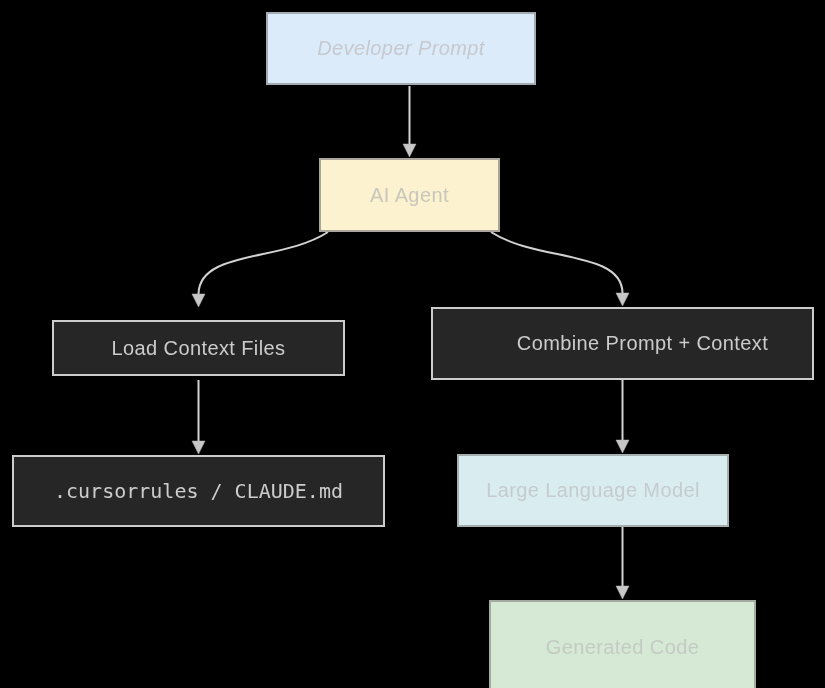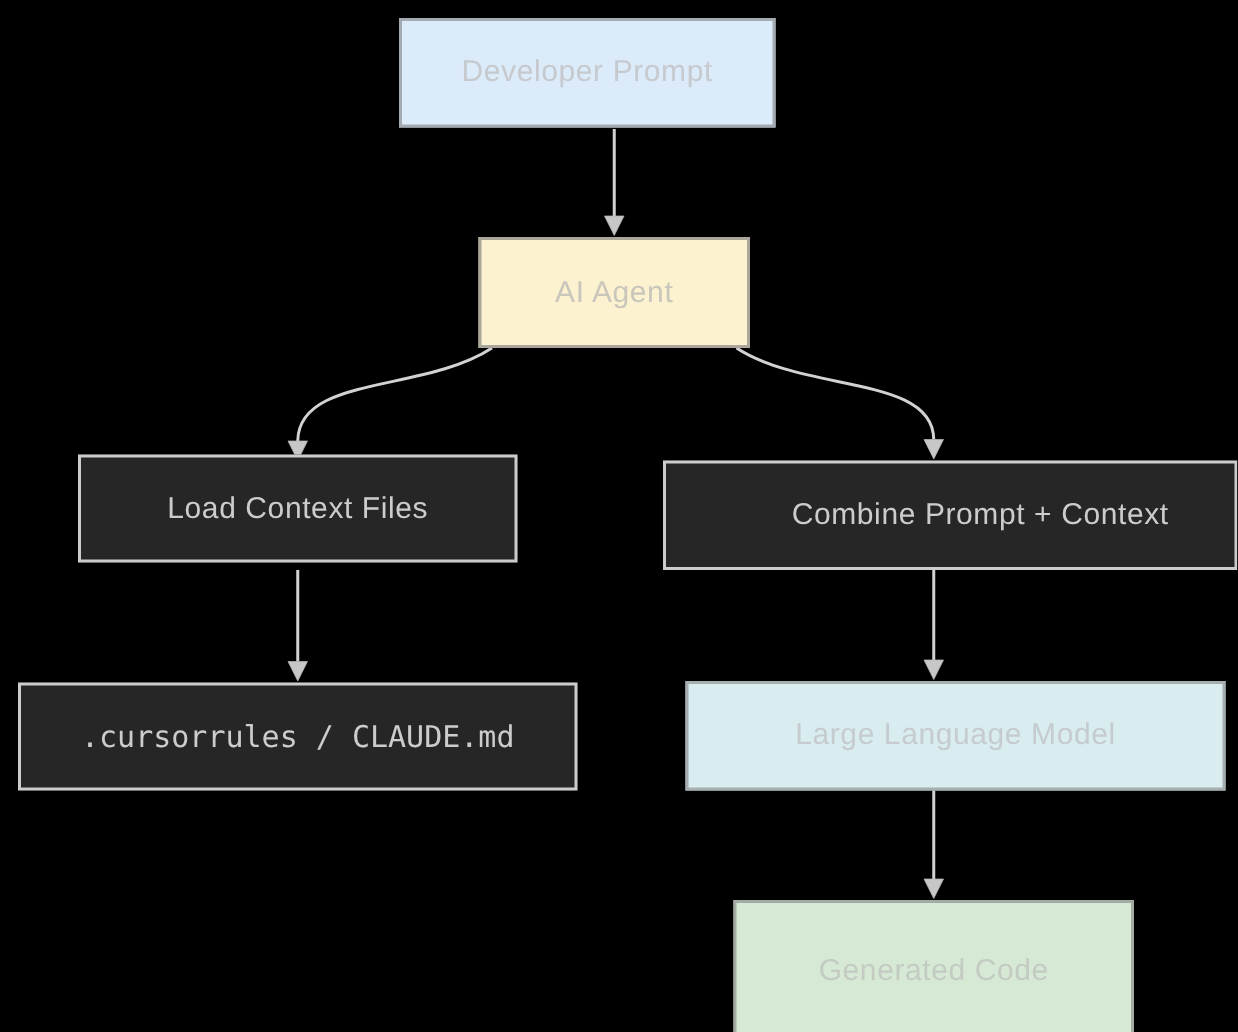--- a/index.html
+++ b/index.html
@@ -46,26 +46,26 @@
   
   .node-blue   { background: #dcebfa; border: 2px solid #a4aab2; color: #c6c9ce; }
   .node-yellow { background: #fcf2cf; border: 2px solid #aaa69b; color: #c9c6bc; }
   .node-cyan   { background: #d9edf1; border: 2px solid #a6aeb0; color: #c5cbce; }
   .node-green  { background: #d6e9d5; border: 2px solid #a3aba2; color: #c3cbc2; }
   
   .node-dark   { background: #262626; border: 2px solid #cccccc; color: #cccccc; }
   .node-mono   { font-family: "DejaVu Sans Mono", "Liberation Mono", monospace; font-size: 20px; letter-spacing: 0; }
 
   
-  #n-developer-prompt { left: 266px; top: 12px;  width: 251px; height: 73px; }
+  #n-developer-prompt { left: 266px; top: 12px;  width: 270px; height: 73px; font-style: italic; }
   #n-ai-agent         { left: 319px; top: 158px; width: 181px; height: 74px; align-items: center; }
-  #n-load-context     { left: 52px;  top: 303px; width: 293px; height: 72px; }
-  #n-combine          { left: 442px; top: 307px; width: 383px; height: 73px; padding-left: 40px; }
+  #n-load-context     { left: 52px;  top: 320px; width: 293px; height: 56px; }
+  #n-combine          { left: 431px; top: 307px; width: 383px; height: 73px; padding-left: 40px; }
   #n-cursorrules      { left: 12px;  top: 455px; width: 373px; height: 72px; }
-  #n-llm              { left: 457px; top: 454px; width: 360px; height: 73px; }
+  #n-llm              { left: 457px; top: 454px; width: 272px; height: 73px; }
   #n-generated-code   { left: 489px; top: 600px; width: 267px; height: 95px; text-align: right; }
 </style>
 </head>
 <body>
 
 <div class="canvas">
 
   <svg class="edges-layer" viewBox="0 0 825 688" xmlns="http://www.w3.org/2000/svg">
 
     <g>

